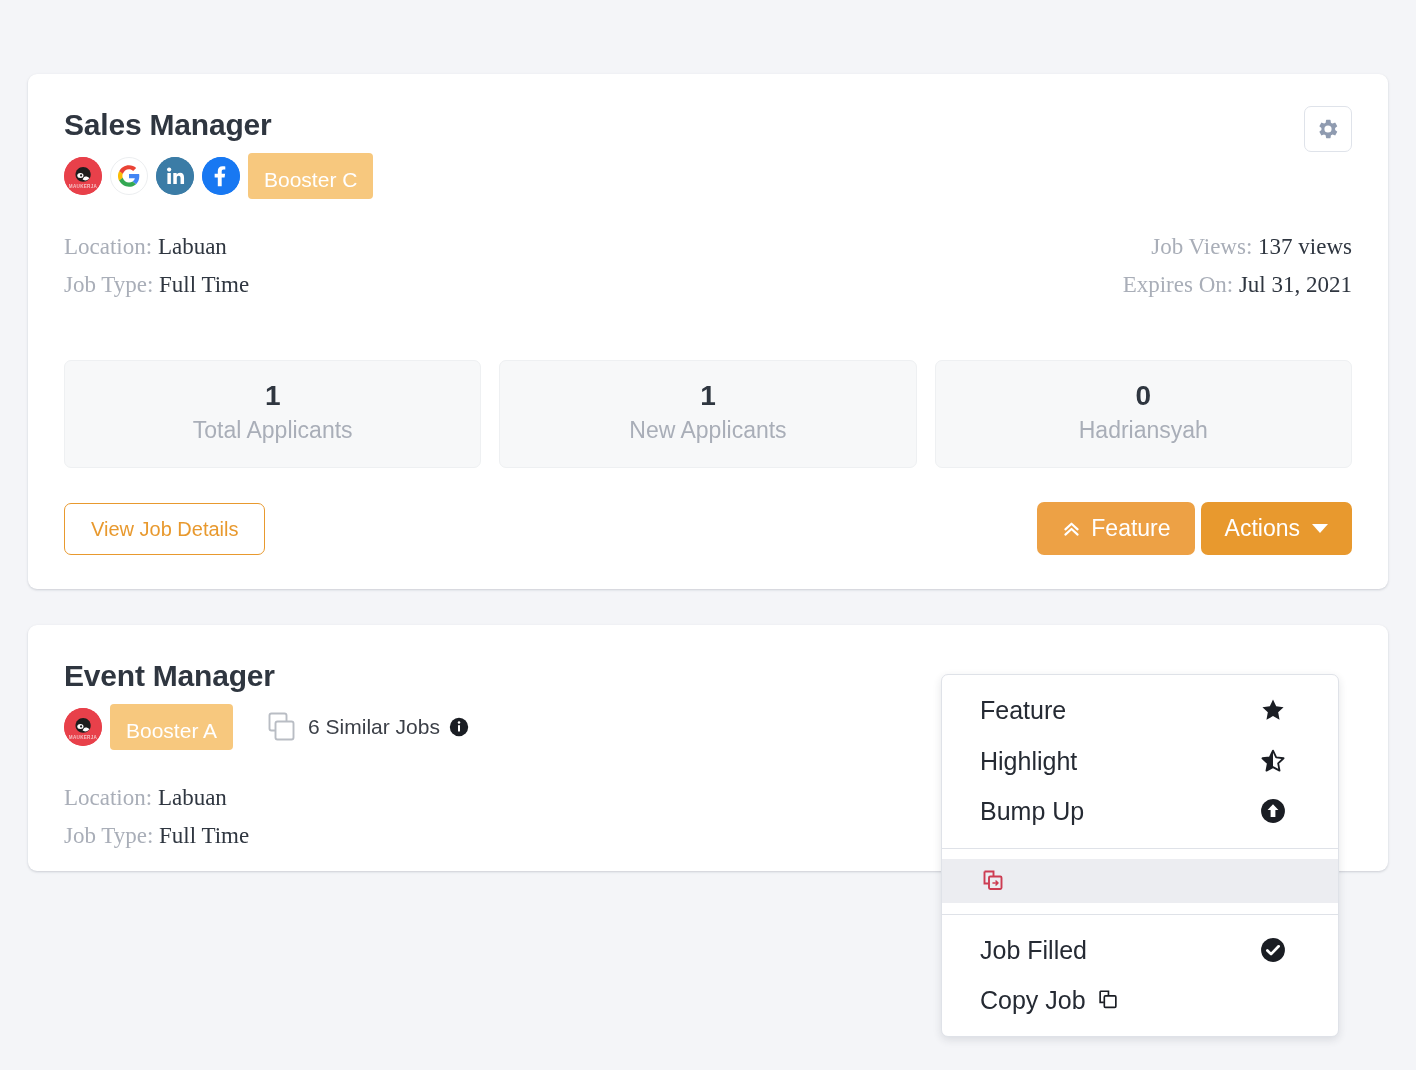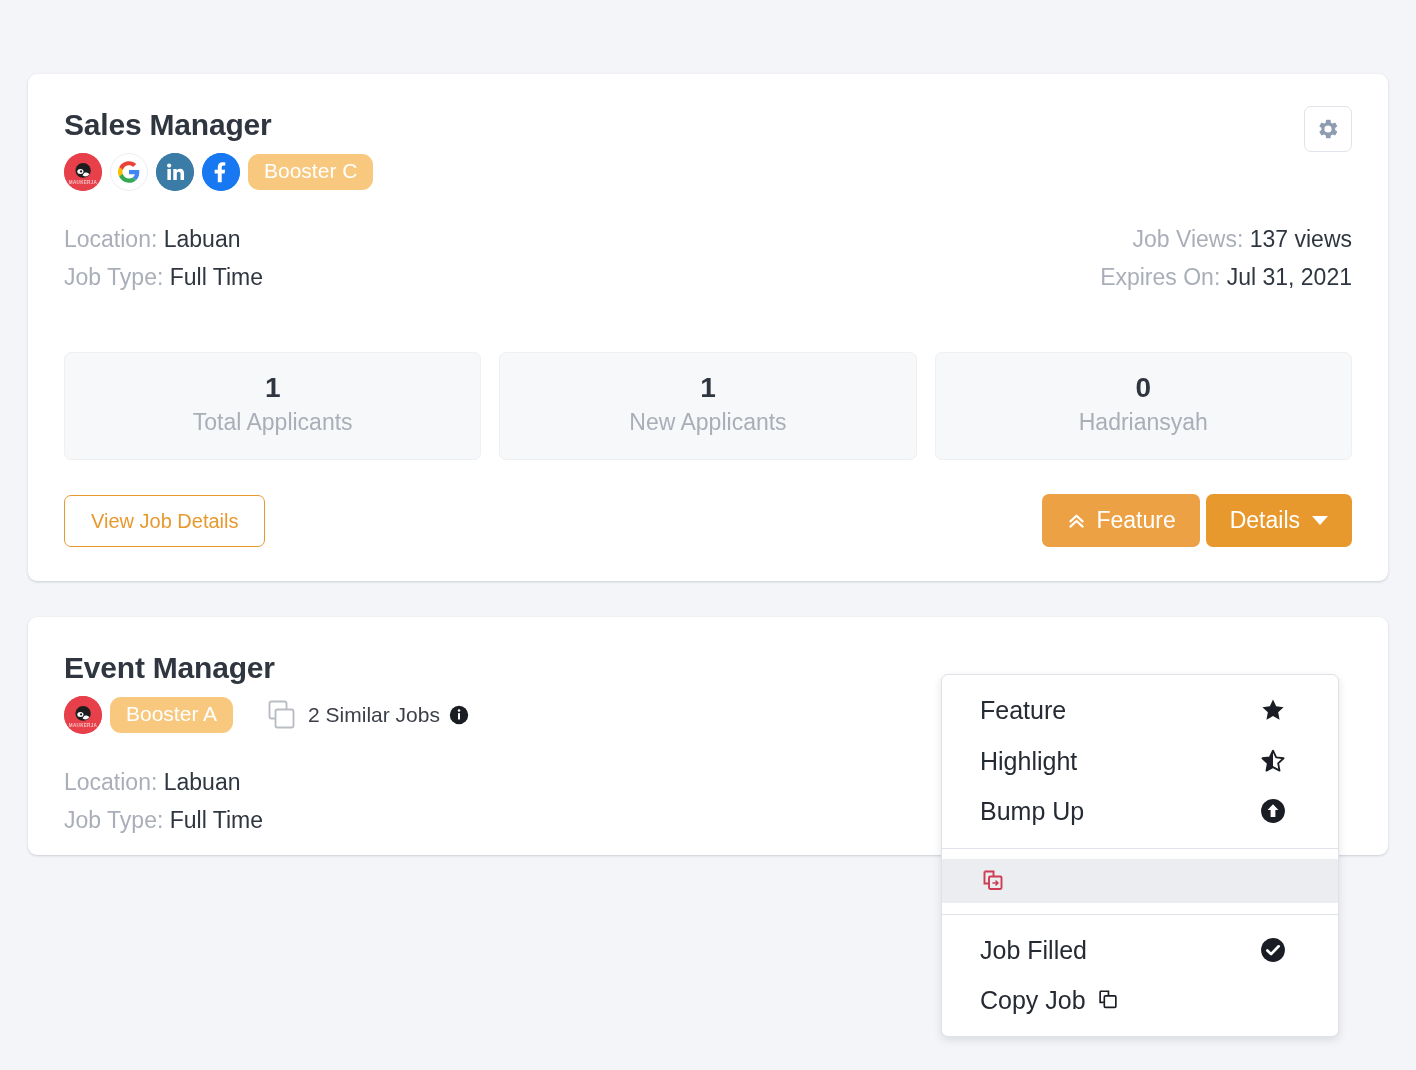--- a/index.html
+++ b/index.html
@@ -63,22 +63,22 @@
   }
   .soc-mk { background: #e8404a; }
   .soc-g  { background: #ffffff; border: 1.5px solid #eceef0; }
   .soc-in { background: #3b7ca6; }
   .soc-fb { background: #1878f2; }
 
   .booster {
     background: #f7c87e;
     color: #ffffff;
     font-size: 21px;
-    padding: 5px 16px 7px 16px;
-    border-radius: 11px;
+    padding: 15px 16px 7px 16px;
+    border-radius: 4px;
     line-height: 1.15;
     white-space: nowrap;
   }
 
   .similar-wrap {
     display: flex;
     align-items: center;
     gap: 9px;
     margin-left: 24px;
     font-size: 21px;
@@ -96,21 +96,21 @@
     display: flex; align-items: center; justify-content: center;
     cursor: pointer;
   }
 
   
   .meta {
     margin-top: 34px;
     display: flex;
     justify-content: space-between;
   }
-  .meta-col { display: flex; flex-direction: column; gap: 9px; }
+  .meta-col { display: flex; flex-direction: column; gap: 9px; font-family: Liberation Serif, serif; }
   .meta-col.right { text-align: right; }
   .meta-line { font-size: 23px; line-height: 1.25; }
   .meta-key { color: #a9aeb8; }
   .meta-val { color: #2f3640; }
 
   
   .stats {
     display: flex;
     gap: 18px;
     margin-top: 60px;
@@ -318,21 +318,21 @@
           <span>
             <svg width="21" height="21" viewBox="0 0 24 24" fill="none" stroke="#fff" stroke-width="2.4" stroke-linecap="round" stroke-linejoin="round">
               <polyline points="5,13 12,6.5 19,13"></polyline>
               <polyline points="5,19 12,12.5 19,19"></polyline>
             </svg>
           </span>
           <span>Feature</span>
         </button>
 
         <button class="btn-actions">
-          <span>Details</span>
+          <span>Actions</span>
           <span class="caret"></span>
         </button>
       </div>
     </div>
   </div>
 
   <div class="card" id="card-event">
 
     <div class="job-title">Event Manager</div>
 
@@ -351,21 +351,21 @@
 
       <span class="booster">Booster A</span>
 
       <span class="similar-wrap">
         <span>
           <svg width="34" height="34" viewBox="0 0 34 34" fill="none" stroke="#b9bdc4" stroke-width="1.9">
             <rect x="4.5" y="3.5" width="17" height="17" rx="2"></rect>
             <rect x="10.5" y="11.5" width="18" height="18" rx="2" fill="#fff"></rect>
           </svg>
         </span>
-        <span>2 Similar Jobs</span>
+        <span>6 Similar Jobs</span>
         <span>
           <svg width="20" height="20" viewBox="0 0 24 24">
             <circle cx="12" cy="12" r="11" fill="#1a1d23"></circle>
             <rect x="10.8" y="9.6" width="2.4" height="8" rx="1" fill="#fff"></rect>
             <circle cx="12" cy="6.6" r="1.5" fill="#fff"></circle>
           </svg>
         </span>
       </span>
     </div>
 

